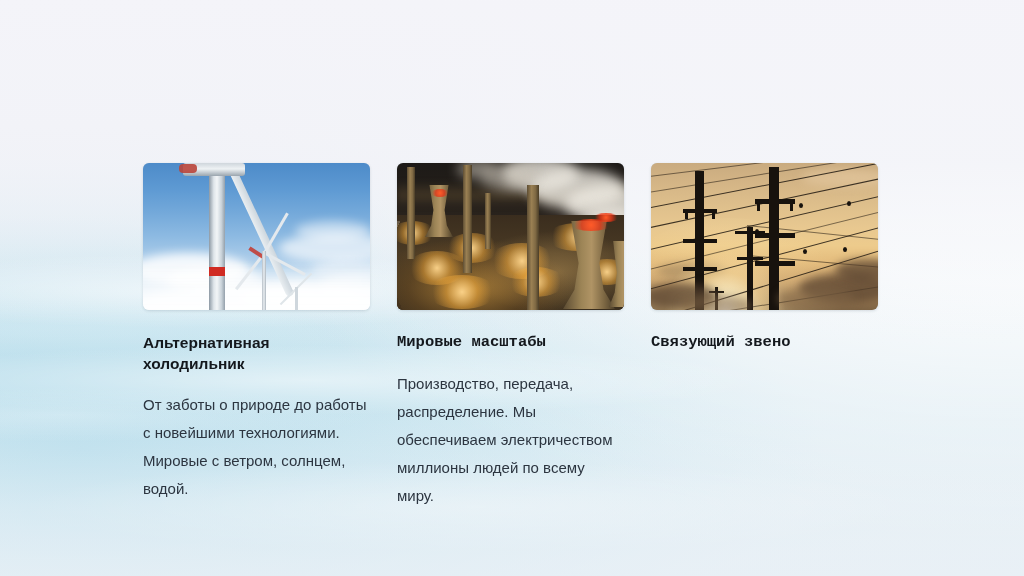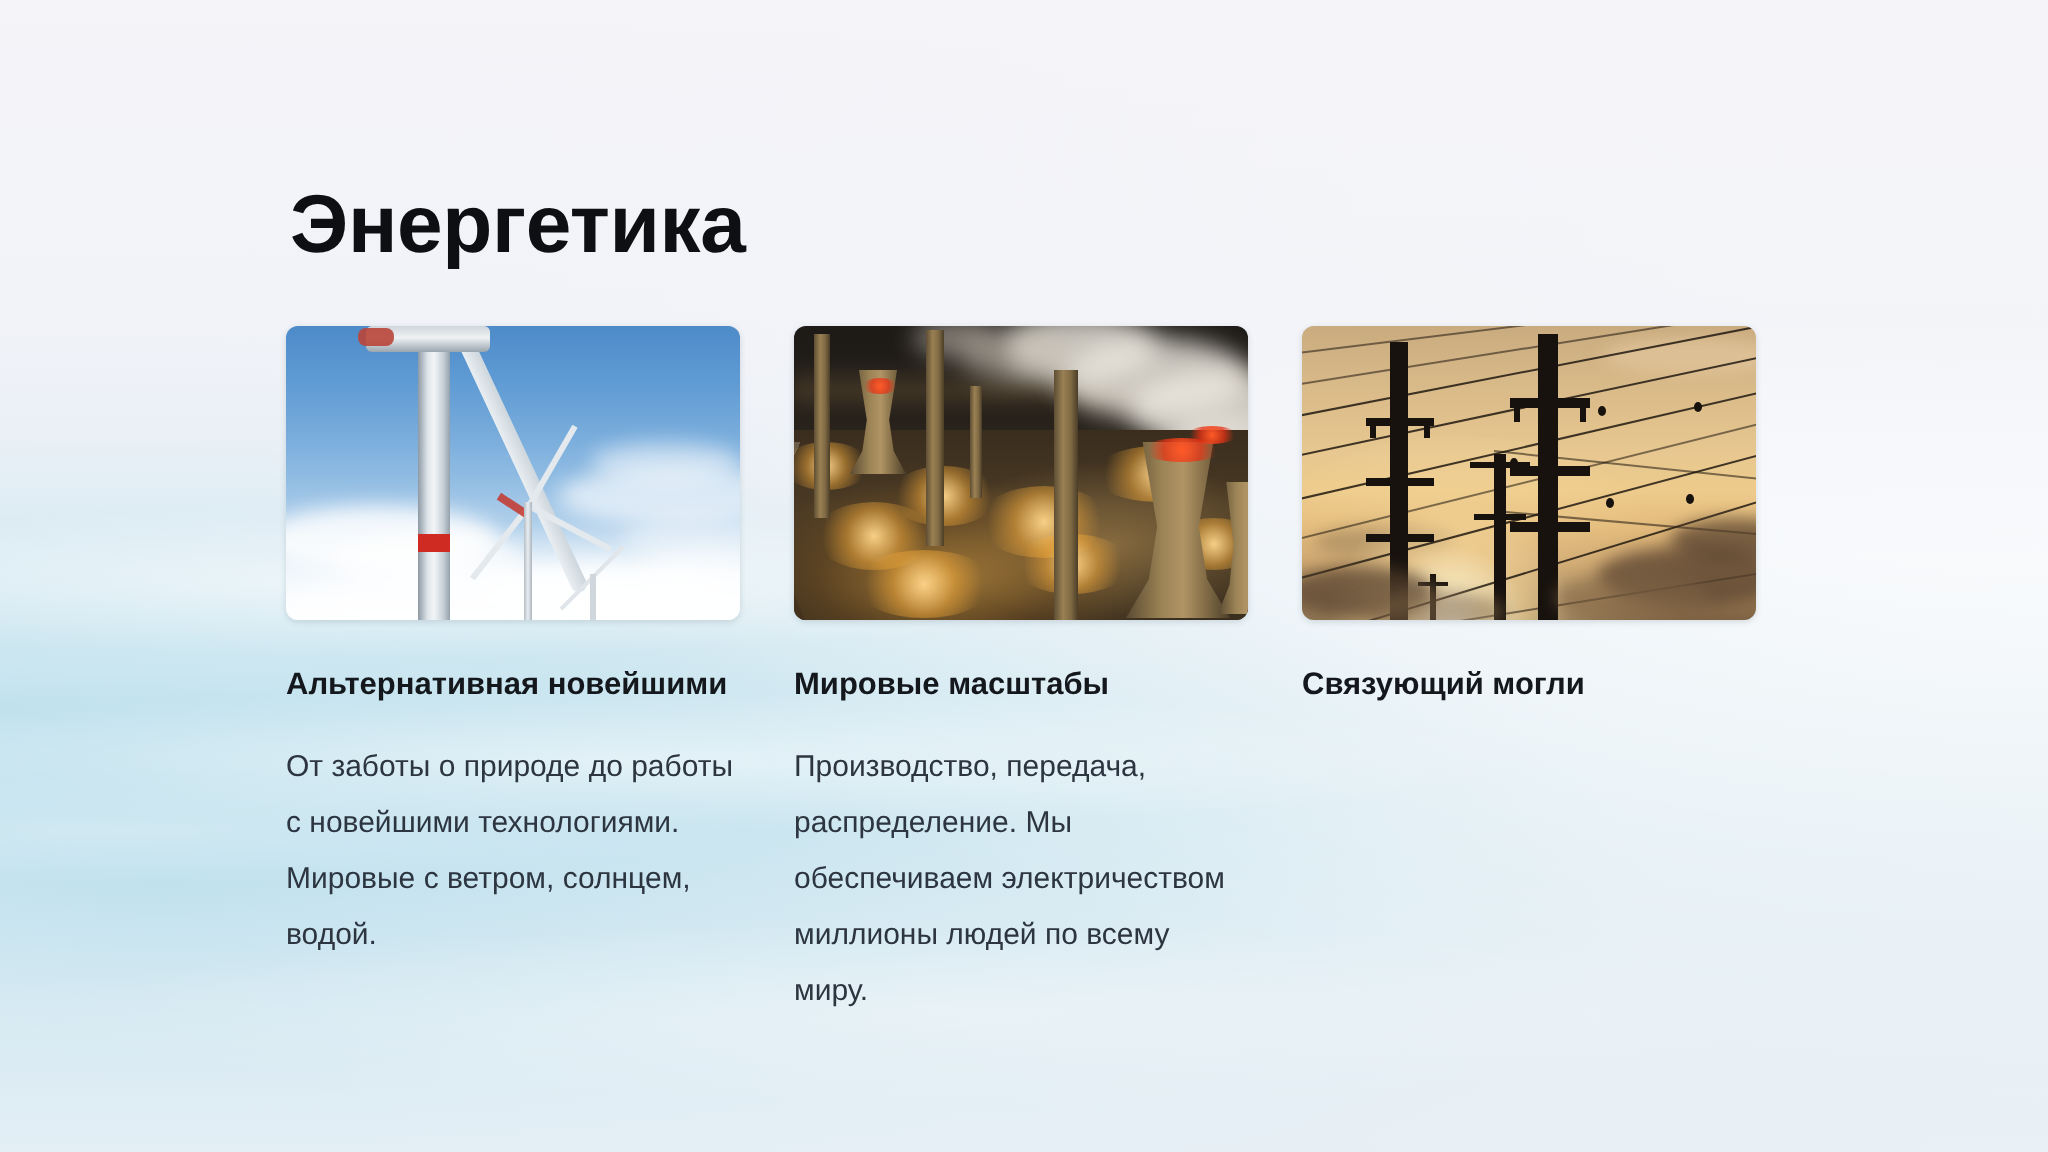--- a/index.html
+++ b/index.html
@@ -122,21 +122,21 @@
     color: #14181d;
   }
   .col-body {
     margin-top: 17px;
     font-size: 15px;
     line-height: 28px;
     color: #2c3540;
   }
   .col-1 .col-body { margin-top: 17px; }
   .col-2 .col-body, .col-3 .col-3body { }
-  .col-2 .col-heading, .col-3 .col-heading { white-space: nowrap; }
+  .col-2 .col-heading, .col-3 .col-heading { white-space: nowrap; font-family: Liberation Mono, monospace; }
 
   
   .wind-sky {
     position: absolute; inset: 0;
     background: linear-gradient(to bottom,
       #4d8bc9 0%, #5e9ad3 18%, #74a9da 34%,
       #8dbae2 50%, #a9cbe9 64%, #c3dcf0 78%, #d8e8f5 100%);
   }
   .wind-cloud {
     position: absolute;
@@ -327,21 +327,20 @@
 
   <div class="bg-layer bg-base"></div>
   <div class="bg-layer bg-blue-left"></div>
   <div class="bg-layer bg-white-right"></div>
   <div class="bg-layer bg-top-haze"></div>
   <div class="bg-layer bg-cloudband"></div>
   <div class="bg-layer bg-bottom-fade"></div>
 
   <div id="content">
 
-    <div id="page-title">Энергетика</div>
 
     <div class="columns">
 
       <div class="column col-1">
 
         <div class="thumb">
           <div class="thumb-art">
             <div class="wind-sky"></div>
             <div class="wind-cloud wc1"></div>
             <div class="wind-cloud wc2"></div>
@@ -364,21 +363,21 @@
             <div class="turbine2-blade t2b3"></div>
             <div class="t2-red"></div>
             <div class="turbine2-tower"></div>
 
             <div class="turbine3-blade t3b1"></div>
             <div class="turbine3-blade t3b2"></div>
             <div class="turbine3-tower"></div>
           </div>
         </div>
 
-        <div class="col-heading">Альтернативная новейшими</div>
+        <div class="col-heading">Альтернативная холодильник</div>
         <div class="col-body">От заботы о природе до работы с новейшими технологиями. Мировые с ветром, солнцем, водой.</div>
       </div>
 
       <div class="column col-2">
 
         <div class="thumb">
           <div class="thumb-art">
             <div class="plant-sky"></div>
             <div class="plant-horizon"></div>
 
@@ -474,18 +473,18 @@
             <div class="insulator" style="left:104px; top:66px;"></div>
 
             <div class="sunset-cloud sc-dark" style="left:148px; top:110px; width:96px; height:30px;"></div>
             <div class="sunset-cloud sc-dark" style="left:184px; top:96px;  width:66px; height:22px;"></div>
             <div class="sunset-cloud sc-mid" style="left:126px; top:124px; width:78px; height:24px;"></div>
             <div class="sunset-cloud sc-dark" style="left:-8px;  top:120px; width:74px; height:26px;"></div>
             <div class="sunset-cloud sc-mid" style="left:30px;  top:132px; width:72px; height:22px;"></div>
           </div>
         </div>
 
-        <div class="col-heading">Связующий могли</div>
+        <div class="col-heading">Связующий звено</div>
       </div>
 
     </div>
   </div>
 </div>
 
 </body></html>

